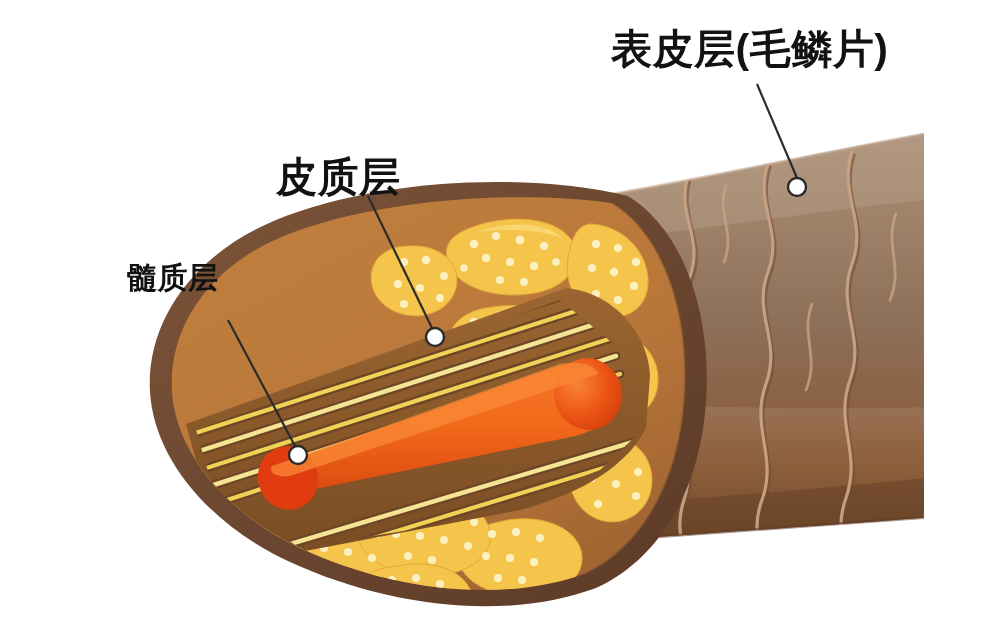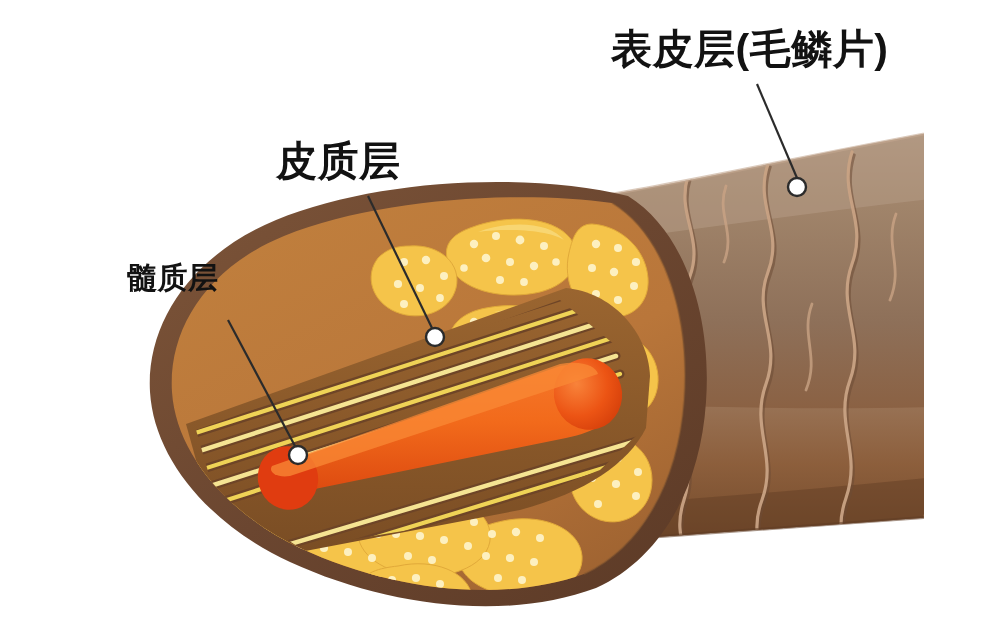--- a/index.html
+++ b/index.html
@@ -30,21 +30,21 @@
     white-space: nowrap;
     letter-spacing: 0.5px;
   }
   #label-cuticle {
     left: 611px;
     top: 22px;
     font-size: 41px;
   }
   #label-cortex {
     left: 276px;
-    top: 134px;
+    top: 150px;
     font-size: 41px;
   }
   #label-medulla {
     left: 127px;
     top: 258px;
     font-size: 30px;
   }
 </style>
 </head>
 <body>

